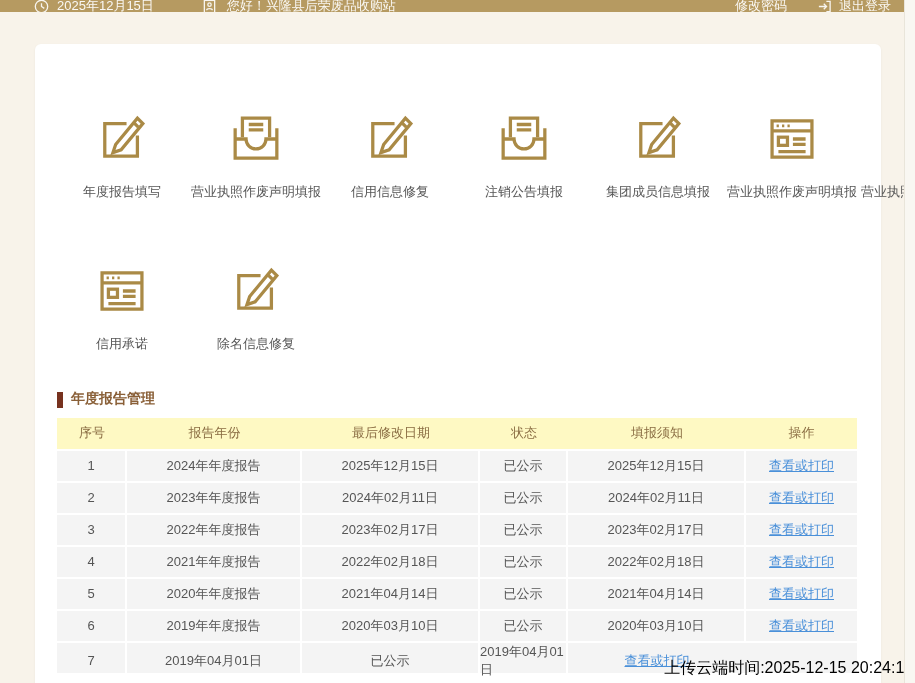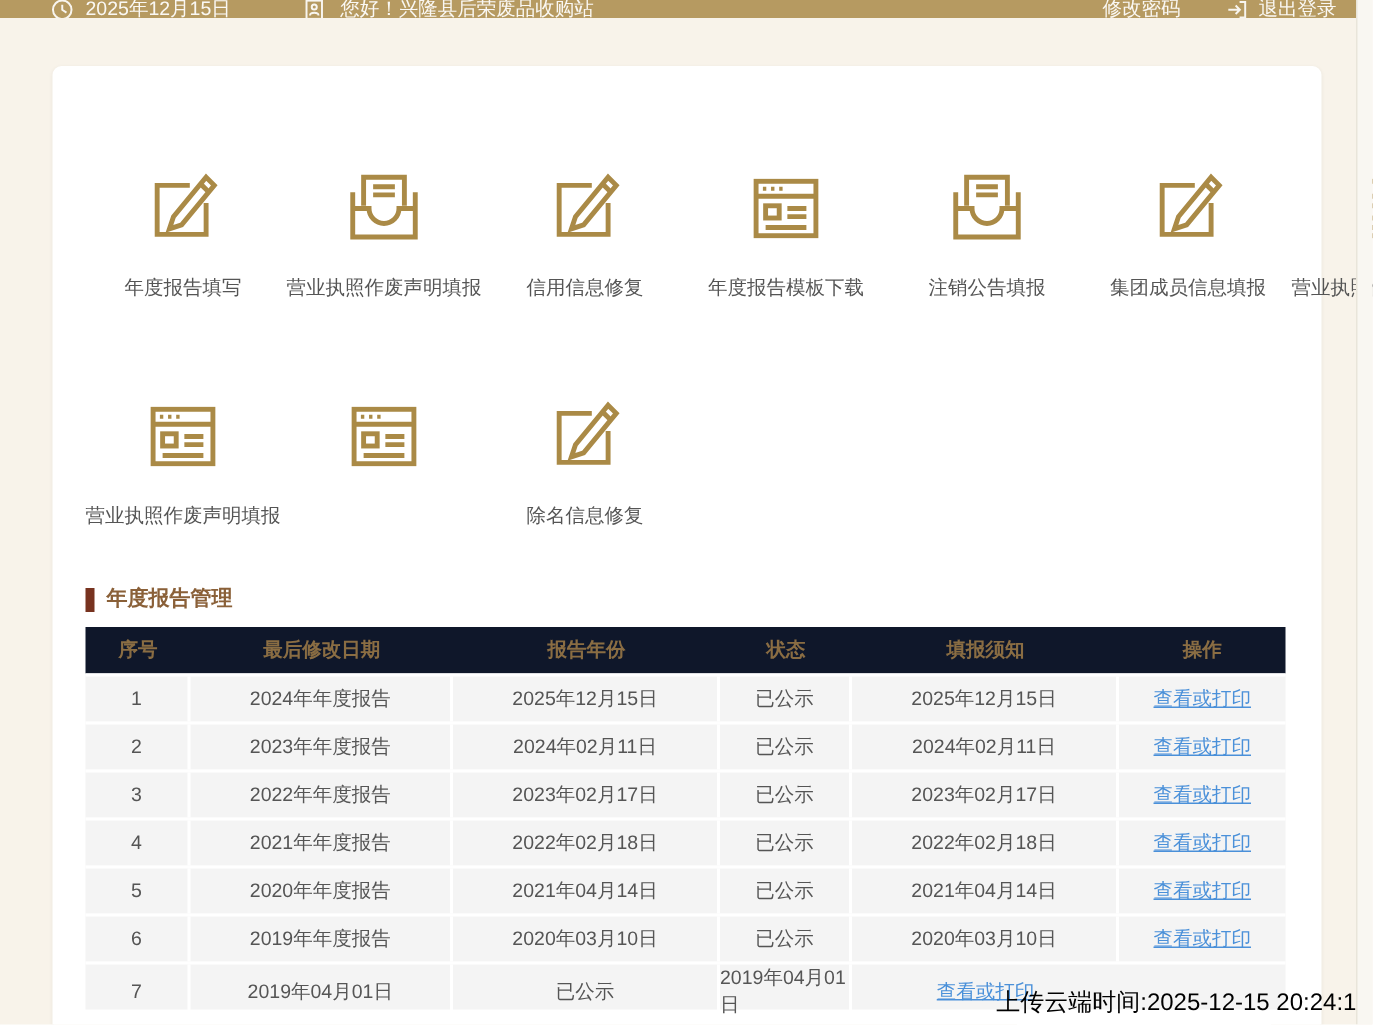--- a/index.html
+++ b/index.html
@@ -32,22 +32,22 @@
   .tile{display:flex;flex-direction:column;align-items:center;cursor:pointer;}
   .tico{width:58px;height:58px;color:#aa8a46;}
   .tlabel{margin-top:15px;width:134px;text-align:center;font-size:13px;color:#555;line-height:1.45;}
   
   .sec{margin:36px 0 10px 22px;display:flex;align-items:flex-end;}
   .sec-bar{width:6px;height:16px;background:#77321f;margin-right:8px;}
   .sec-title{font-size:14px;color:#8a6038;font-weight:bold;}
   
   .tbl{margin:0 24px 0 22px;}
   .thead,.trow{display:grid;grid-template-columns:70px 175px 178px 88px 178px 1fr;}
-  .thead{background:#0f172a;height:31px;align-items:center;text-align:center;
-         font-size:13px;font-weight:bold;color:#8a6d43;}
+  .thead{background:#fef9c3;height:31px;align-items:center;text-align:center;
+         font-size:13px;font-weight:normal;color:#8a6d43;}
   .trow{background:#f4f4f4;height:30px;border-top:2px solid #fff;
         font-size:13px;color:#555;}
   .trow .td{height:100%;display:flex;align-items:center;justify-content:center;border-right:2px solid #fff;}
   .trow .td:last-child{border-right:none;}
   .op{color:#4a90d9;text-decoration:underline;cursor:pointer;font-family:Liberation Mono, monospace;}
   
   .watermark{position:absolute;right:3px;bottom:4px;font-size:16px;color:#000;z-index:50;white-space:nowrap;}
   .scrollbar{position:absolute;right:0;top:0;width:10px;height:683px;background:#f9f7f2;border-left:1px solid #e9e5da;z-index:60;}
   .symdefs{position:absolute;width:0;height:0;overflow:hidden;}
 </style>
@@ -124,71 +124,66 @@
       <div class="tlabel">营业执照作废声明填报</div>
     </div>
     <div class="tile">
       <svg class="tico" viewBox="0 0 64 64">
           <use href="#sym-edit"></use>
         </svg>
       <div class="tlabel">信用信息修复</div>
     </div>
     <div class="tile">
       <svg class="tico" viewBox="0 0 64 64">
+          <use href="#sym-inbox"></use>
+        </svg>
+      <div class="tlabel">注销公告填报</div>
+    </div>
+    <div class="tile">
+      <svg class="tico" viewBox="0 0 64 64">
+          <use href="#sym-edit"></use>
+        </svg>
+      <div class="tlabel">集团成员信息填报</div>
+    </div>
+    <div class="tile">
+      <svg class="tico" viewBox="0 0 64 64">
           <use href="#sym-browser"></use>
         </svg>
-      <div class="tlabel">年度报告模板下载</div>
-    </div>
-    <div class="tile">
-      <svg class="tico" viewBox="0 0 64 64">
-          <use href="#sym-inbox"></use>
-        </svg>
-      <div class="tlabel">注销公告填报</div>
-    </div>
-    <div class="tile">
-      <svg class="tico" viewBox="0 0 64 64">
-          <use href="#sym-edit"></use>
-        </svg>
-      <div class="tlabel">集团成员信息填报</div>
+      <div class="tlabel">营业执照作废声明填报</div>
     </div>
     <div class="tile">
       <svg class="tico" viewBox="0 0 64 64">
           <use href="#sym-browser"></use>
         </svg>
       <div class="tlabel">营业执照作废声明填报</div>
     </div>
     <div class="tile">
       <svg class="tico" viewBox="0 0 64 64">
           <use href="#sym-browser"></use>
         </svg>
-      <div class="tlabel">营业执照作废声明填报</div>
-    </div>
-    <div class="tile">
-      <svg class="tico" viewBox="0 0 64 64">
-          <use href="#sym-browser"></use>
-        </svg>
+      <div class="tlabel">信用承诺</div>
     </div>
     <div class="tile">
       <svg class="tico" viewBox="0 0 64 64">
           <use href="#sym-edit"></use>
         </svg>
       <div class="tlabel">除名信息修复</div>
     </div>
   </div>
 
   <div class="sec">
     <span class="sec-bar"></span>
     <span class="sec-title">年度报告管理</span>
   </div>
 
   <div class="tbl">
     <div class="thead">
       <div>序号</div>
+      <div>报告年份</div>
       <div>最后修改日期</div>
-      <div>报告年份</div>
       <div>状态</div>
       <div>填报须知</div>
       <div>操作</div>
     </div>
 
     <div class="trow">
       <div class="td">1</div>
       <div class="td">2024年年度报告</div>
       <div class="td">2025年12月15日</div>
       <div class="td">已公示</div>

